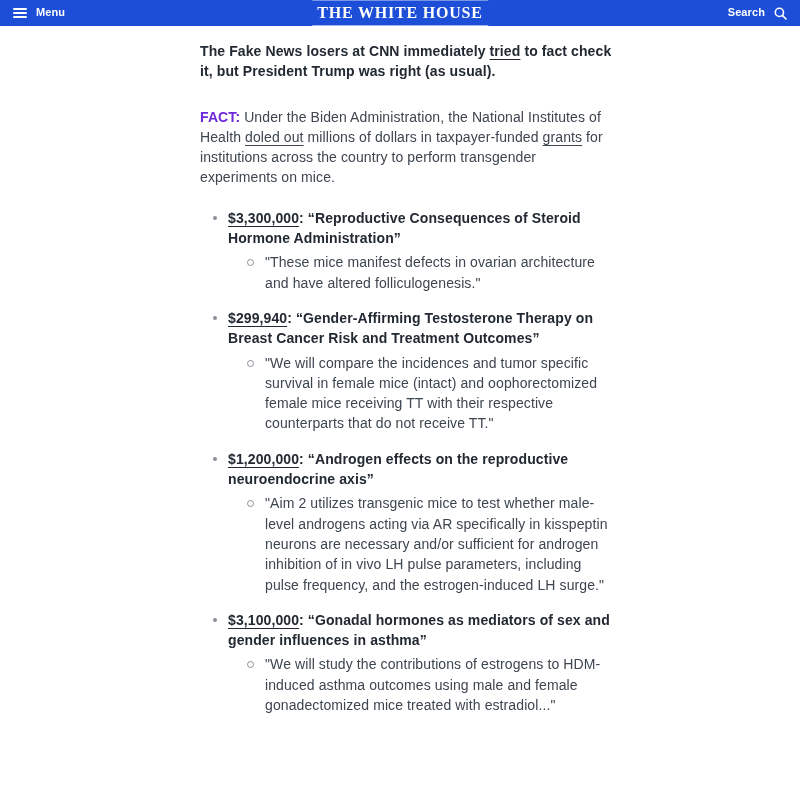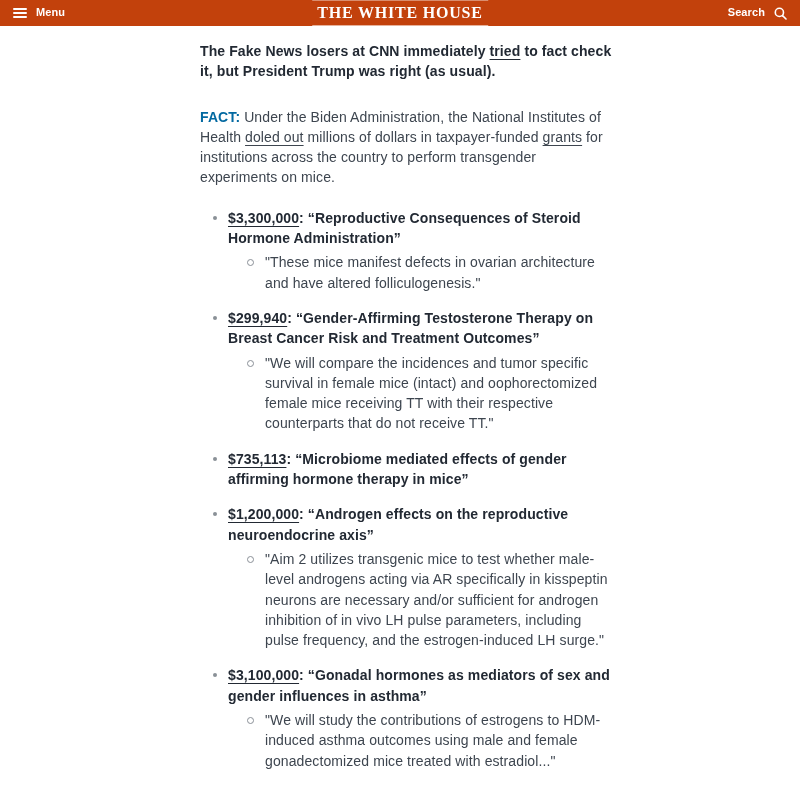--- a/index.html
+++ b/index.html
@@ -12,21 +12,21 @@
     color: #3d454f;
     font-size: 14px;
     line-height: 1.45;
     letter-spacing: 0.1px;
   }
 
   
   .site-header {
     position: relative;
     height: 26px;
-    background: #c2410c;
+    background: #1d4ed8;
     display: flex;
     align-items: center;
     justify-content: space-between;
     padding: 0 13px;
   }
   .hdr-group {
     display: flex;
     align-items: center;
     gap: 9px;
     color: #ffffff;
@@ -58,21 +58,21 @@
   
   main { padding: 15px 0 30px 200px; }
   .col { width: 416px; }
 
   p.lead {
     margin: 0 0 25px 0;
     font-weight: bold;
     color: #222933;
   }
   p.fact { margin: 0 0 20px 0; }
-  .fact-label { font-weight: bold; color: #0369a1; }
+  .fact-label { font-weight: bold; color: #6d28d9; }
 
   a.link {
     color: inherit;
     text-decoration: underline;
     text-decoration-thickness: 1px;
     text-underline-offset: 3px;
     margin-top: 48px;
   }
 
   ul.grants {
@@ -155,23 +155,20 @@
         </ul>
       </li>
 
       <li class="grant">
         <a class="link" href="#">$299,940</a><span>: </span><span>“Gender-Affirming Testosterone Therapy on Breast Cancer Risk and Treatment Outcomes”</span>
         <ul class="quotes">
           <li class="quote">"We will compare the incidences and tumor specific survival in female mice (intact) and oophorectomized female mice receiving TT with their respective counterparts that do not receive TT."</li>
         </ul>
       </li>
 
-      <li class="grant">
-        <a class="link" href="#">$735,113</a><span>: </span><span>“Microbiome mediated effects of gender affirming hormone therapy in mice”</span>
-      </li>
 
       <li class="grant">
         <a class="link" href="#">$1,200,000</a><span>: </span><span>“Androgen effects on the reproductive neuroendocrine axis”</span>
         <ul class="quotes">
           <li class="quote">"Aim 2 utilizes transgenic mice to test whether male-level androgens acting via AR specifically in kisspeptin neurons are necessary and/or sufficient for androgen inhibition of in vivo LH pulse parameters, including pulse frequency, and the estrogen-induced LH surge."</li>
         </ul>
       </li>
 
       <li class="grant">
         <a class="link" href="#">$3,100,000</a><span>: </span><span>“Gonadal hormones as mediators of sex and gender influences in asthma”</span>

